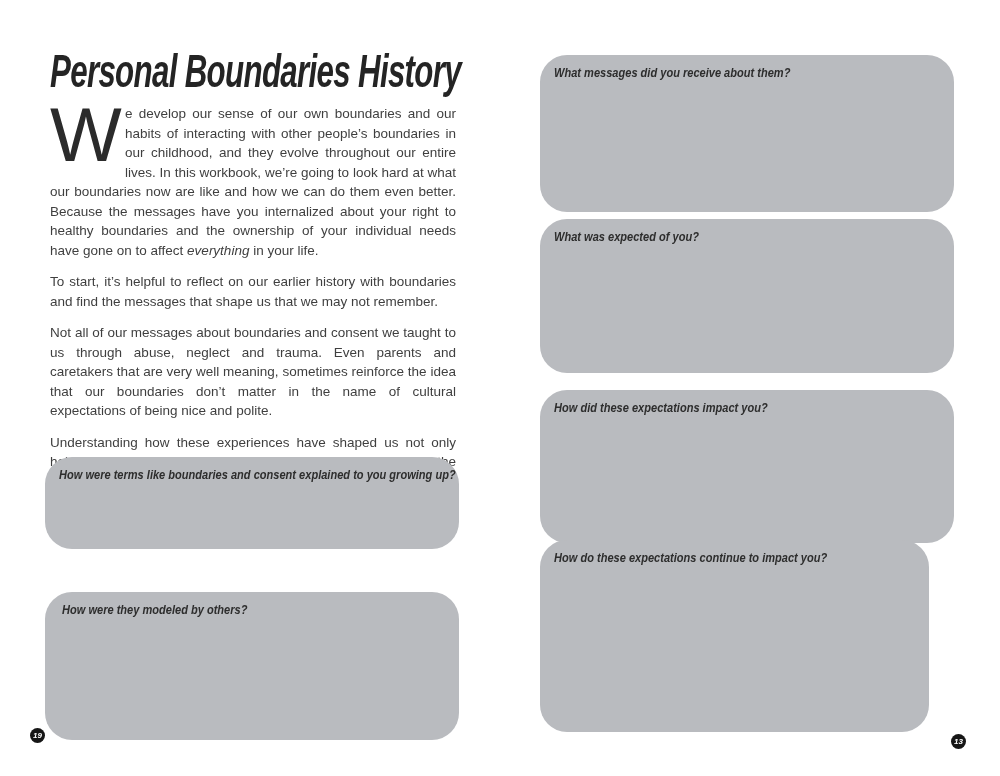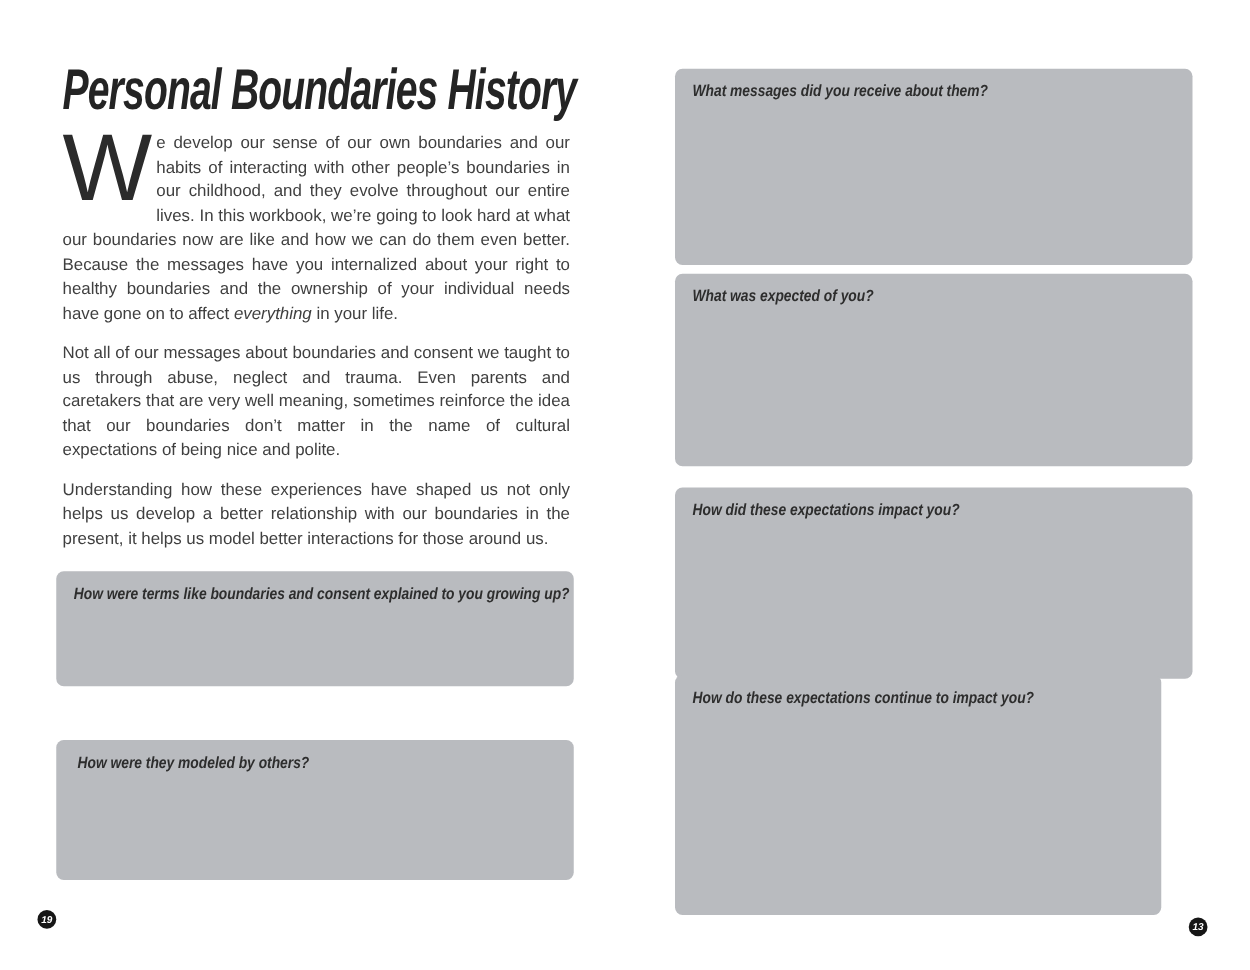--- a/index.html
+++ b/index.html
@@ -26,29 +26,29 @@
   .dropcap {
     float:left; width:66px; height:57px;
     font-size:76px; line-height:57px;
     margin:2px 9px 0 0; color:#2b2b2b;
   }
   .em-word { font-style:italic; }
 
   
   .qbox {
     position:absolute; background:#b9bbbf;
-    border-radius:6px; padding:10px 14px; overflow:hidden;
+    border-radius:27px; padding:10px 14px; overflow:hidden;
   }
   .qlabel {
     font-weight:bold; font-style:italic; font-size:13px;
     color:#2d2d2d; white-space:nowrap;
     transform:scaleX(0.85); transform-origin:left top;
   }
   .qbox-l1 { left:45px;  top:457px; width:414px; height:92px; }
-  .qbox-l2 { left:45px;  top:592px; width:414px; height:112px;padding-left:17px; }
+  .qbox-l2 { left:45px;  top:592px; width:414px; height:148px;padding-left:17px; }
   .qbox-r1 { left:540px; top:55px;  width:414px; height:157px; }
   .qbox-r2 { left:540px; top:219px; width:414px; height:154px; }
   .qbox-r3 { left:540px; top:379px; width:414px; height:153px;margin-top:11px; }
   .qbox-r4 { left:540px; top:540px; width:389px; height:192px; }
 
   
   .badge {
     position:absolute; width:15px; height:15px; border-radius:50%;
     background:#161616; color:#ffffff;
     font-size:8px; font-style:italic; font-weight:bold;
@@ -62,20 +62,21 @@
 
 <div class="spread">
 
   <section>
     <h1 class="title">Personal Boundaries History</h1>
 
     <div class="intro">
       <p>
         <span class="dropcap">W</span><span>e develop our sense of our own boundaries and our habits of interacting with other people’s boundaries in our childhood, and they evolve throughout our entire lives. In this workbook, we’re going to look hard at what our boundaries now are like and how we can do them even better. Because the messages have you internalized about your right to healthy boundaries and the ownership of your individual needs have gone on to affect </span><span class="em-word">everything</span><span> in your life.</span>
       </p>
+      <p>To start, it’s helpful to reflect on our earlier history with boundaries and find the messages that shape us that we may not remember.</p>
       <p>Not all of our messages about boundaries and consent we taught to us through abuse, neglect and trauma. Even parents and caretakers that are very well meaning, sometimes reinforce the idea that our boundaries don’t matter in the name of cultural expectations of being nice and polite.</p>
       <p>Understanding how these experiences have shaped us not only helps us develop a better relationship with our boundaries in the present, it helps us model better interactions for those around us.</p>
     </div>
 
     <div class="qbox qbox-l1">
       <div class="qlabel">How were terms like boundaries and consent explained to you growing up?</div>
     </div>
     <div class="qbox qbox-l2">
       <div class="qlabel">How were they modeled by others?</div>
     </div>

